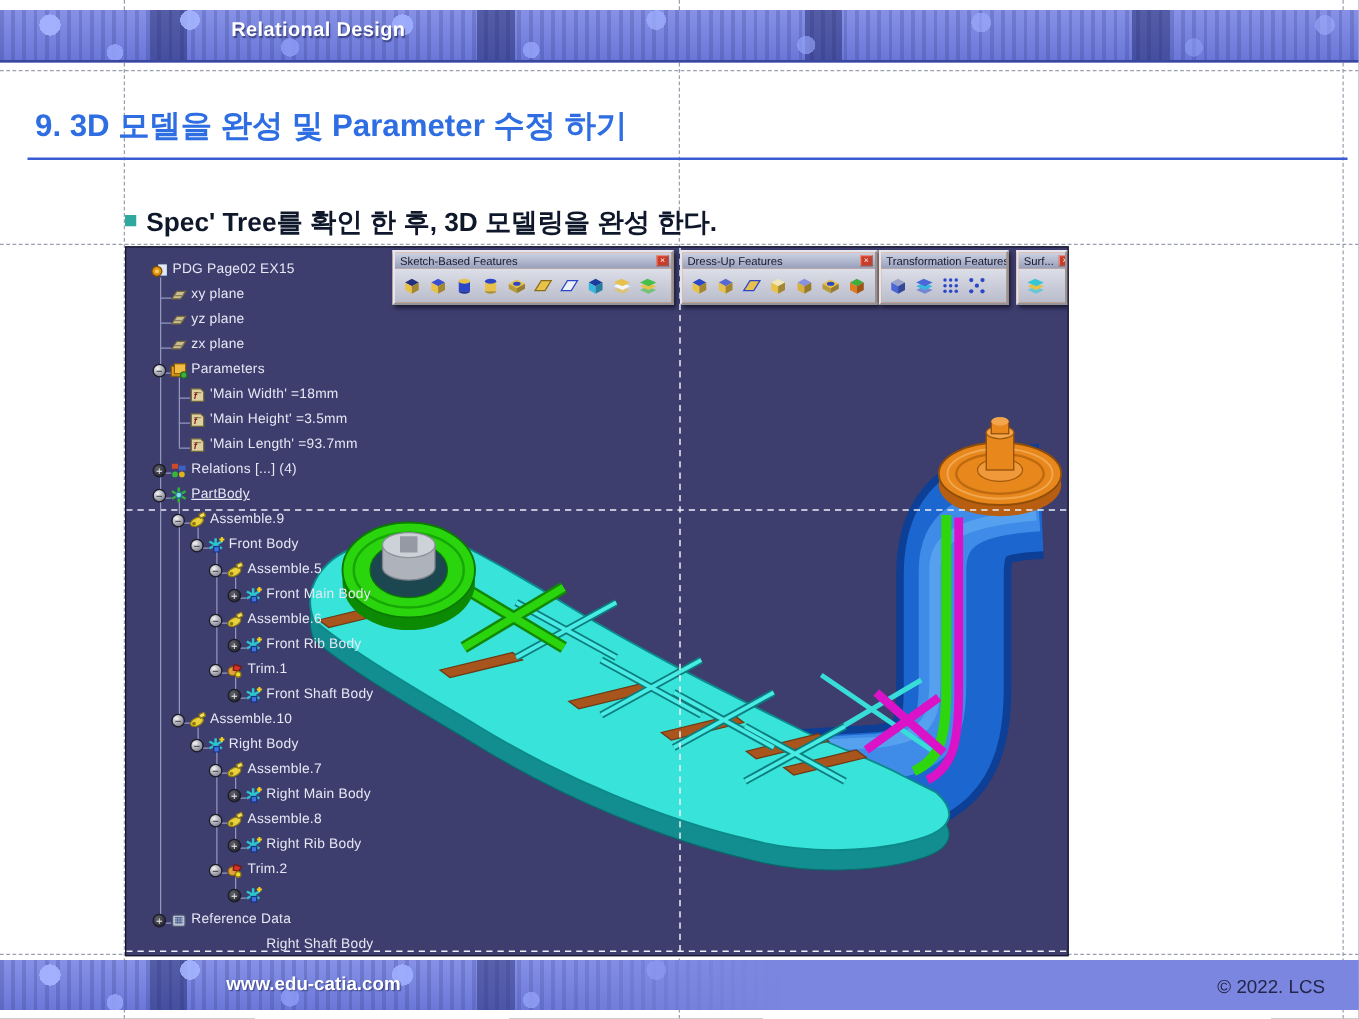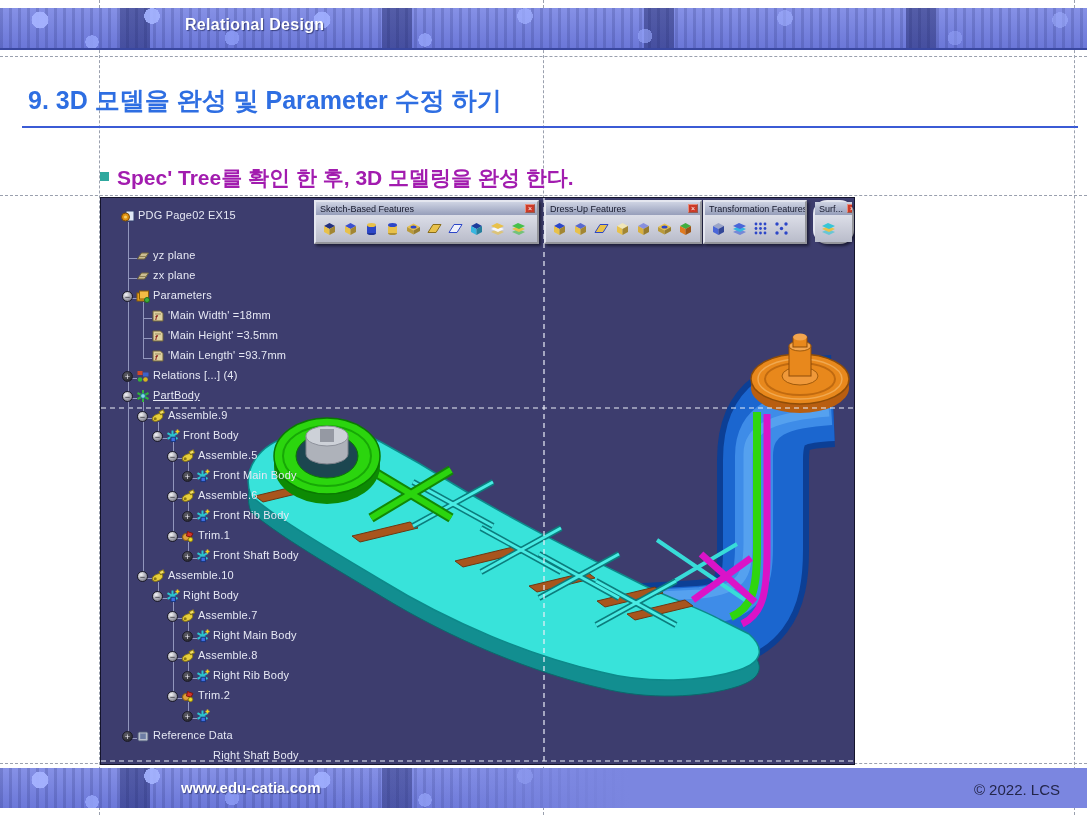--- a/index.html
+++ b/index.html
@@ -26,21 +26,21 @@
       repeating-linear-gradient(90deg, rgba(28,36,100,.18) 0 3px, transparent 3px 9px),
       repeating-linear-gradient(90deg, transparent 0 120px, rgba(24,30,92,.45) 120px 150px, transparent 150px 262px),
       linear-gradient(#8691e6,#6b77d8);
   }
   .header{position:absolute;left:0;top:8px;width:1087px;height:40px;border-bottom:2px solid #3947a0;z-index:2;}
   .header .htitle{position:absolute;left:185px;top:8px;font-size:16px;font-weight:bold;color:#ffffff;
                   text-shadow:1px 1px 1px rgba(20,25,70,.6);letter-spacing:.3px;}
   .ptitle{position:absolute;left:28px;top:84px;font-size:25px;font-weight:bold;color:#2e6ee2;z-index:2;white-space:nowrap;}
   .rule{position:absolute;left:22px;top:126px;width:1056px;height:2px;background:#3b5bd5;z-index:2;}
   .bullet-sq{position:absolute;left:100px;top:172px;width:9px;height:9px;background:#2fa89e;z-index:2;}
-  .btext{position:absolute;left:117px;top:164px;font-size:21px;font-weight:bold;color:#a21caf;z-index:2;white-space:nowrap;}
+  .btext{position:absolute;left:117px;top:164px;font-size:21px;font-weight:bold;color:#0f172a;z-index:2;white-space:nowrap;}
   
   .shot{position:absolute;left:100px;top:197px;width:755px;height:568px;background:#3d3d6e;
         border:1px solid #15152c;box-sizing:border-box;overflow:hidden;z-index:2;}
   .model{position:absolute;left:0;top:0;z-index:1;}
   
   #tree{position:absolute;left:18px;top:4px;width:280px;height:556px;z-index:3;}
   .trow{position:absolute;left:0;height:20px;width:270px;font-size:11px;color:#e6e8f4;}
   .trow .lbl{position:absolute;top:3px;white-space:nowrap;letter-spacing:.2px;}
   .trow .lbl.ul{text-decoration:underline;}
   .trow .ticn{position:absolute;top:3px;width:14px;height:14px;}
@@ -182,20 +182,28 @@
 
     <div id="tree">
         <div class="trow" style="top: 4px;">
           <span class="ticn" style="left: 2px;"><svg width="14" height="14">
               <rect x="5" y="2" width="8" height="10" fill="#dfe8f5" stroke="#35406e"></rect>
               <circle cx="4.5" cy="8" r="4" fill="#e09012" stroke="#7a4c06"></circle>
               <circle cx="4.5" cy="8" r="1.6" fill="#f8d060"></circle>
             </svg></span>
           <span class="lbl" style="left: 19px;">PDG Page02 EX15</span>
         </div>
+        <div class="trow" style="top: 24px;">
+          <div class="stub" style="left: 9px; width: 9px;"></div>
+          <span class="ticn" style="left: 17px;"><svg width="14" height="14">
+              <polygon points="1.5,10 5.5,4 12.5,4 8.5,10" fill="#cbbd92" stroke="#76683f"></polygon>
+              <line x1="3.5" y1="7.5" x2="10.5" y2="7.5" stroke="#8d7f54"></line>
+            </svg></span>
+          <span class="lbl" style="left: 34px;">xy plane</span>
+        </div>
         <div class="trow" style="top: 64px;">
           <div class="stub" style="left: 9px; width: 9px;"></div>
           <span class="ticn" style="left: 17px;"><svg width="14" height="14">
               <polygon points="1.5,10 5.5,4 12.5,4 8.5,10" fill="#cbbd92" stroke="#76683f"></polygon>
               <line x1="3.5" y1="7.5" x2="10.5" y2="7.5" stroke="#8d7f54"></line>
             </svg></span>
           <span class="lbl" style="left: 34px;">zx plane</span>
         </div>
         <div class="trow" style="top: 44px;">
           <div class="stub" style="left: 9px; width: 9px;"></div>
@@ -665,21 +673,21 @@
               <svg width="17" height="17">
                 <circle cx="4" cy="4" r="1.7" fill="#2c46c8"></circle>
                 <circle cx="13" cy="4" r="1.7" fill="#2c46c8"></circle>
                 <circle cx="8.5" cy="8.5" r="1.7" fill="#2c46c8"></circle>
                 <circle cx="4" cy="13" r="1.7" fill="#2c46c8"></circle>
                 <circle cx="13" cy="13" r="1.7" fill="#2c46c8"></circle>
               </svg>
             </span>
           </div>
         </div>
-        <div class="tbar" style="left: 712px; width: 41px; border-radius: 14px;">
+        <div class="tbar" style="left: 712px; width: 41px;">
           <div class="tbar-t">
             <span>Surf...</span>
             <span class="tbar-x">×</span>
           </div>
           <div class="tbar-r">
             <span class="tbtn">
               <svg width="17" height="17">
                 <polygon points="2,12 8,9 15,12 9,15" fill="#37c6d6" opacity=".65"></polygon>
                 <polygon points="2,9 8,6 15,9 9,12" fill="#e8c14a"></polygon>
                 <polygon points="2,6 8,3 15,6 9,9" fill="#37c6d6"></polygon>

